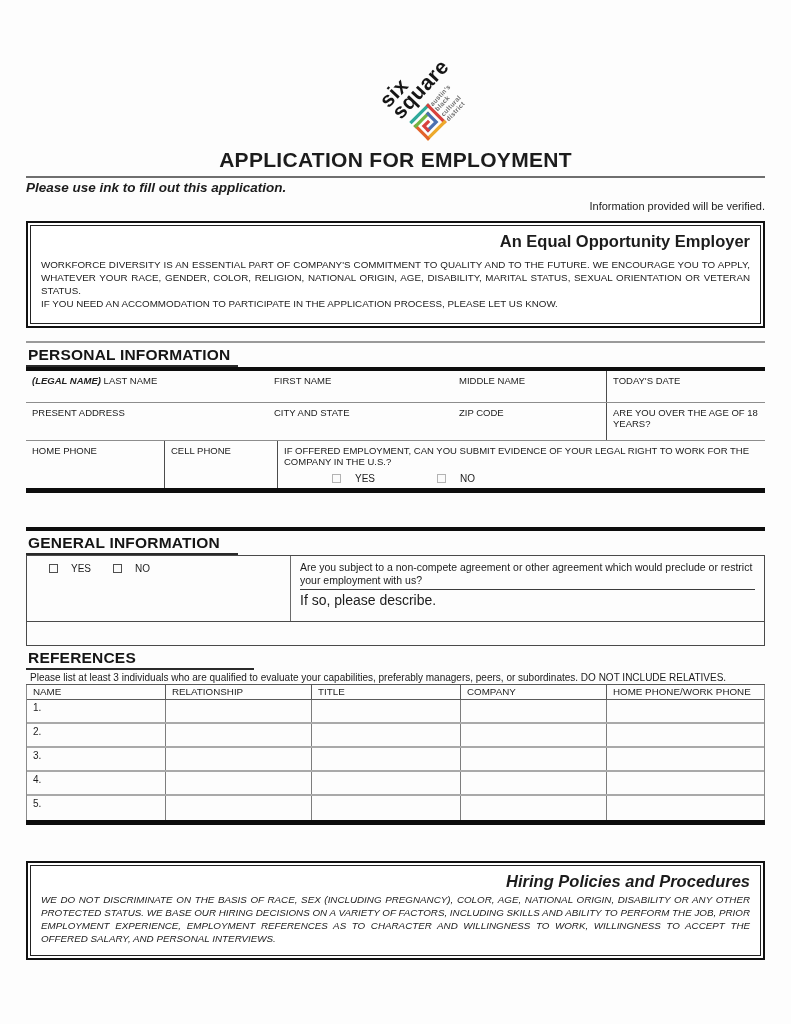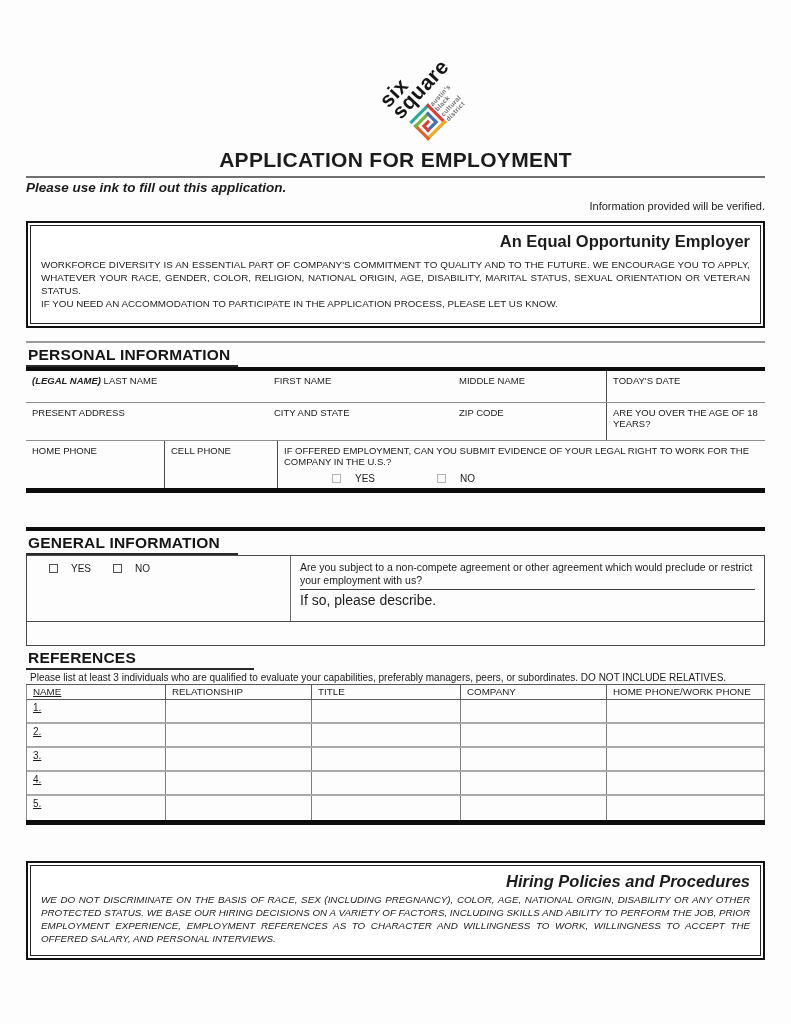--- a/index.html
+++ b/index.html
@@ -79,21 +79,21 @@
   .gi-box2 { border:1px solid #4a4a4a; height:25px; }
 
   
   .refs-instruction { font-size:10px; padding:2px 4px 1px; border-bottom:1px solid #5a5a5a; color:#202020; }
   .refs-table { border-left:1px solid #8a8a8a; border-right:1px solid #8a8a8a; }
   .ref-hrow { display:flex; height:15px; border-bottom:1px solid #5a5a5a; }
   .ref-hcell { font-size:9.8px; padding:1px 0 0 6px; border-right:1px solid #5a5a5a; color:#1e1e1e; }
   .ref-row { display:flex; height:24px; border-bottom:2px solid #a9a9a9; }
   .ref-row.last { border-bottom:none; }
   .ref-cell { border-right:1px solid #7d7d7d; font-size:10px; padding:2px 0 0 6px; }
-  .rc1 { width:139px;text-decoration:underline; } .rc2 { width:146px; } .rc3 { width:149px; } .rc4 { width:146px; } .rc5 { flex:1; border-right:none !important; }
+  .rc1 { width:139px; } .rc2 { width:146px; } .rc3 { width:149px; } .rc4 { width:146px; } .rc5 { flex:1; border-right:none !important; }
 </style>
 </head>
 <body>
 
 <div class="page">
   <div class="content">
 
     <div class="logo-area">
       <div class="logo-wordmark">
         <div>six</div>

